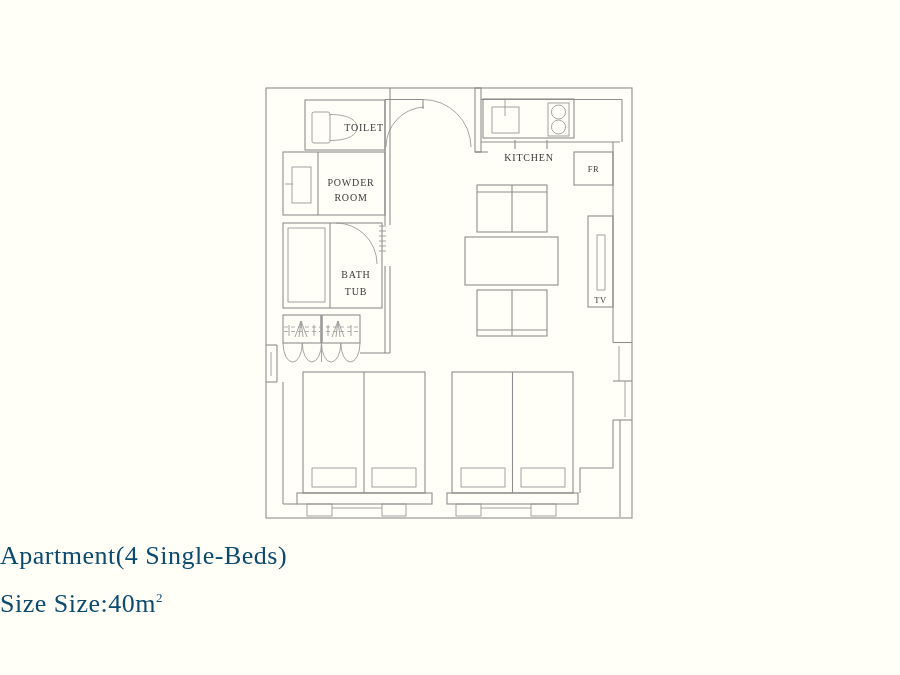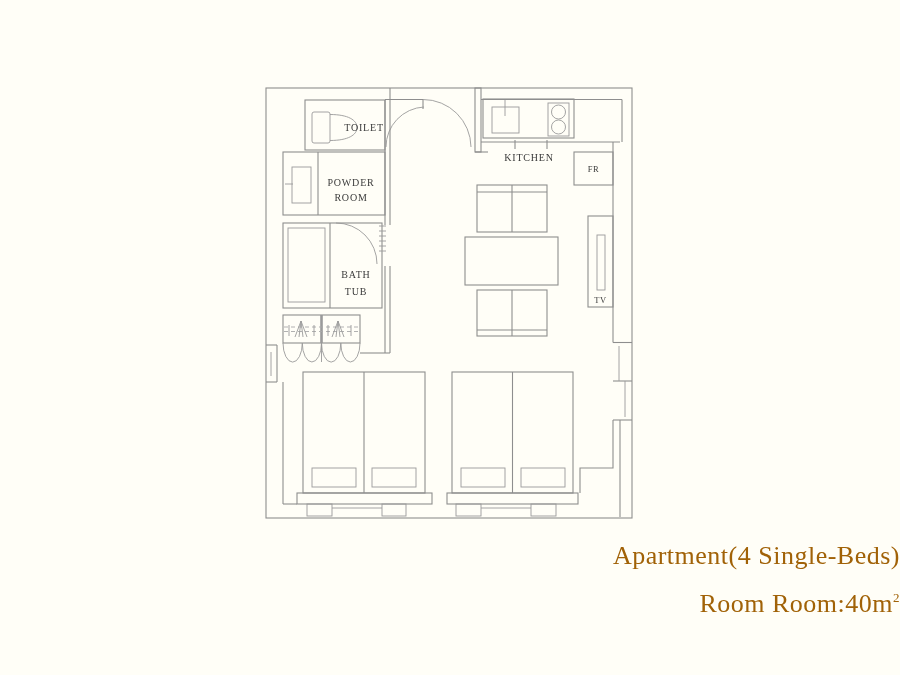--- a/index.html
+++ b/index.html
@@ -18,22 +18,22 @@
   svg .thick{stroke:#9a9a9a;stroke-width:2.6;fill:none;}
   svg text{
     fill:#3b3b3b;
     font-family:"Liberation Serif","DejaVu Serif",serif;
     letter-spacing:0.8px;
   }
   .room-label{font-size:10px;}
   .small-label{font-size:8.5px;letter-spacing:0.5px;}
   .caption{
     position:absolute;left:0;right:0;
-    text-align:right;
-    color:#a16207;
+    text-align:left;
+    color:#0c4a6e;
     font-size:26px;
     letter-spacing:0.5px;
   }
   .caption-title{top:541px;}
   .caption-size{top:589px;}
   .caption-size sup{font-size:13px;vertical-align:super;}
 </style>
 </head>
 <body>
 
@@ -214,13 +214,13 @@
     <rect class="w" x="447" y="493" width="131" height="11"></rect>
     <rect class="thin" x="456" y="504" width="25" height="12"></rect>
     <rect class="thin" x="531" y="504" width="25" height="12"></rect>
     <line class="thin" x1="481" y1="508" x2="531" y2="508"></line>
   </g>
 
 </svg>
 </div>
 
 <div class="caption caption-title">Apartment(4 Single-Beds)</div>
-<div class="caption caption-size"><span>Room Room:40</span><span>m</span><sup>2</sup></div>
+<div class="caption caption-size"><span>Size Size:40</span><span>m</span><sup>2</sup></div>
 
 </body></html>

